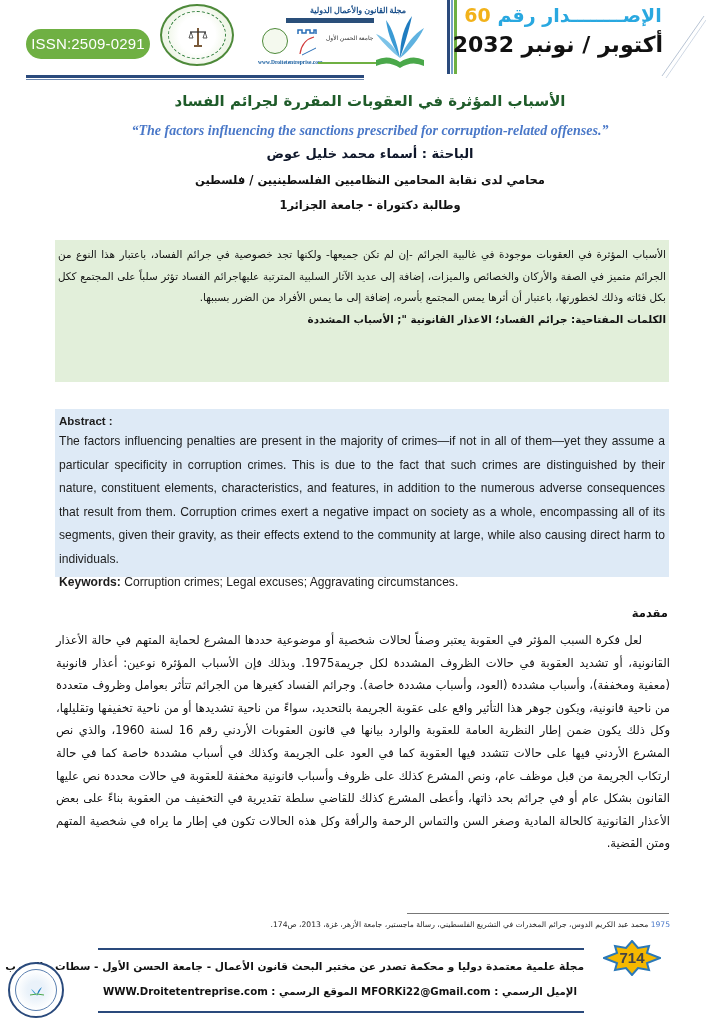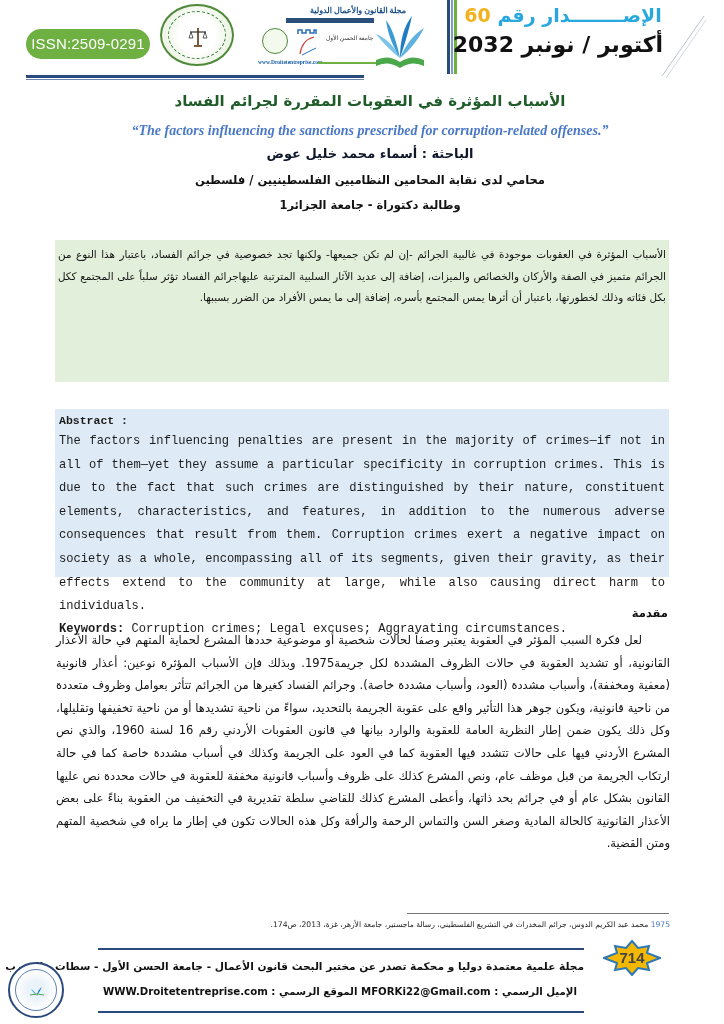--- a/index.html
+++ b/index.html
@@ -97,21 +97,21 @@
     background: #e2efda; direction: rtl; padding: 4px 3px 0 3px;
     font-size: 10.4px; color: #111; line-height: 21.6px; text-align: justify;
   }
   .ar-abstract .label { font-weight: bold; display: block; line-height: 18px; margin-top: 2px; }
   .ar-abstract .kw { font-weight: bold; display: block; line-height: 20px; }
 
   
   .en-abstract {
     position: absolute; left: 55px; top: 409px; width: 614px; height: 168px;
     background: #deeaf6; padding: 3px 4px 8px 4px;
-    font-family: Liberation Mono, monospace; font-size: 12.1px; color: #1c1c1c;
+    font-family: Liberation Sans, sans-serif; font-size: 12.1px; color: #1c1c1c;
     line-height: 23.6px; text-align: justify;
   }
   .en-abstract .label { font-weight: bold; display: block; line-height: 18px; font-size: 11.5px; }
   .en-abstract .kw-line { line-height: 20px; display: block; }
   .en-abstract .kw-label { font-weight: bold; }
 
   
   .intro-heading {
     position: absolute; left: 60px; top: 606px; width: 608px; text-align: right;
     direction: rtl; font-size: 11.5px; font-weight: bold; color: #111;
@@ -215,20 +215,21 @@
 <div class="header-rule2"></div>
 
 <div class="ar-title">الأسباب المؤثرة في العقوبات المقررة لجرائم الفساد</div>
 <div class="en-title">“The factors influencing the sanctions prescribed for corruption-related offenses.”</div>
 <div class="author">الباحثة :  أسماء محمد خليل عوض</div>
 <div class="affil1">محامي لدى نقابة المحامين النظاميين الفلسطينيين / فلسطين</div>
 <div class="affil2">وطالبة دكتوراة - جامعة الجزائر1</div>
 
 <div class="ar-abstract">
   <span>الأسباب المؤثرة في العقوبات موجودة في غالبية الجرائم -إن لم تكن جميعها- ولكنها تجد خصوصية في جرائم الفساد، باعتبار هذا النوع من الجرائم متميز في الصفة والأركان والخصائص والميزات، إضافة إلى عديد الآثار السلبية المترتبة عليهاجرائم الفساد تؤثر سلباً على المجتمع ككل بكل فئاته وذلك لخطورتها، باعتبار أن أثرها يمس المجتمع بأسره، إضافة إلى ما يمس الأفراد من الضرر بسببها.</span>
+  <span class="kw">الكلمات المفتاحية: جرائم الفساد؛ الاعذار القانونية "; الأسباب المشددة</span>
 </div>
 
 <div class="en-abstract">
   <span class="label">Abstract :</span>
   <span>The factors influencing penalties are present in the majority of crimes—if not in all of them—yet they assume a particular specificity in corruption crimes. This is due to the fact that such crimes are distinguished by their nature, constituent elements, characteristics, and features, in addition to the numerous adverse consequences that result from them. Corruption crimes exert a negative impact on society as a whole, encompassing all of its segments, given their gravity, as their effects extend to the community at large, while also causing direct harm to individuals.</span>
   <span class="kw-line">
     <span class="kw-label">Keywords:</span><span> Corruption crimes; Legal excuses; Aggravating circumstances.</span>
   </span>
 </div>
 

